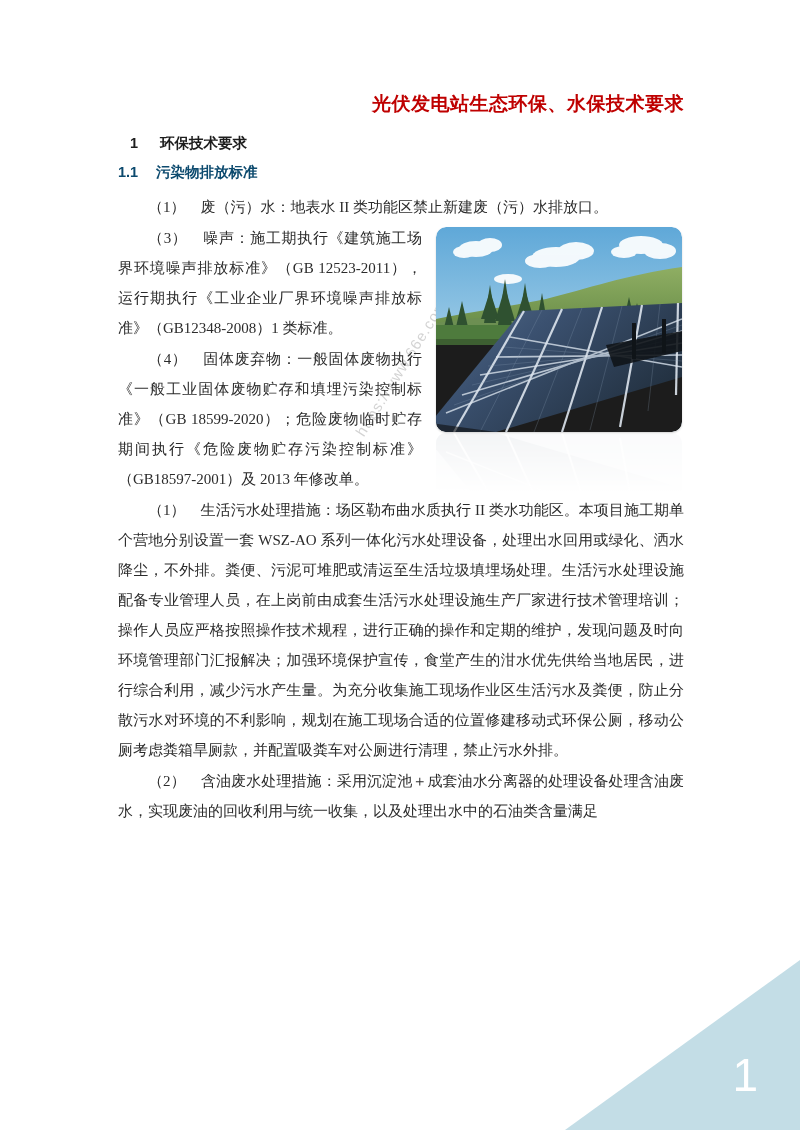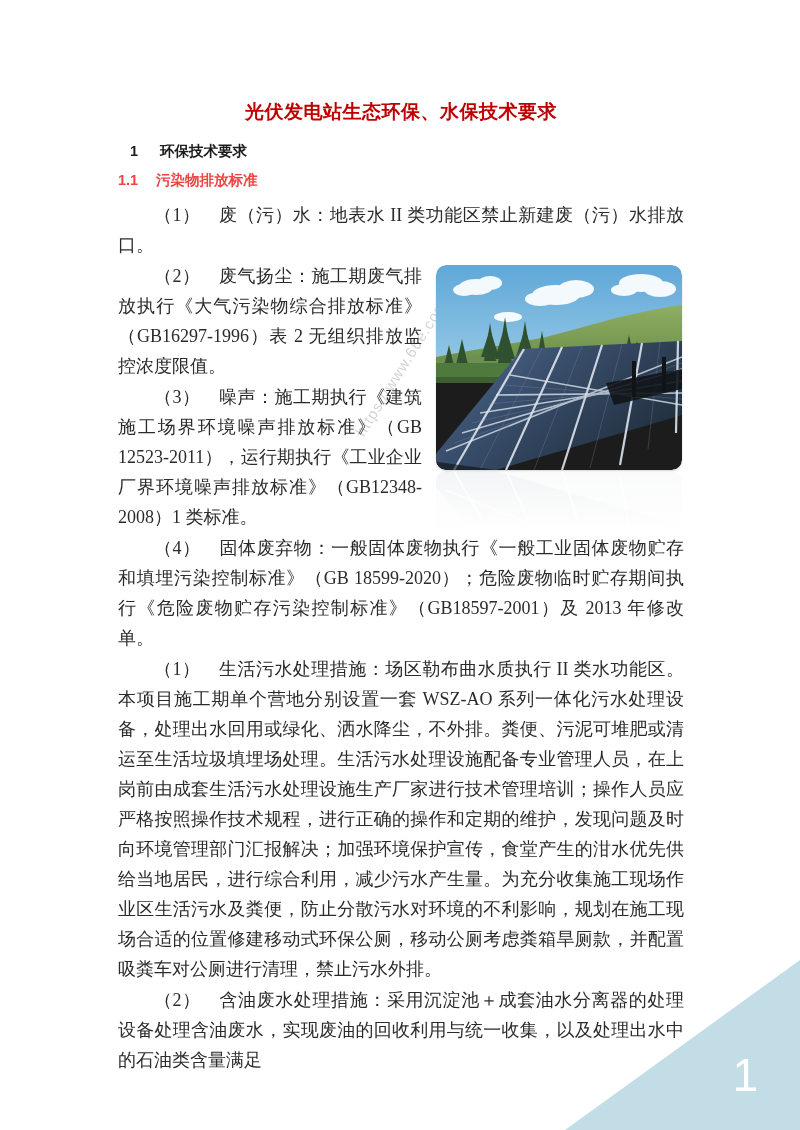--- a/index.html
+++ b/index.html
@@ -69,22 +69,22 @@
   
   .content {
     position: absolute;
     left: 118px;
     top: 92px;
     width: 566px;
     z-index: 4;
   }
 
   .doc-title {
-    margin: 8px 0 16px 0;
-    text-align: center;
+    margin: 0 0 16px 0;
+    text-align: right;
     font-family: "Liberation Sans", "DejaVu Sans", sans-serif;
     font-size: 19px;
     font-weight: bold;
     color: #bf0000;
     letter-spacing: 0.5px;
     line-height: 1.3;
   }
 
   .h1 {
     margin: 0 0 9px 12px;
@@ -94,28 +94,28 @@
     color: #1d1d1d;
     line-height: 1.4;
   }
   .h1 .num { display: inline-block; min-width: 30px; }
 
   .h2 {
     margin: 0 0 10px 0;
     font-family: "Liberation Sans", "DejaVu Sans", sans-serif;
     font-size: 14.5px;
     font-weight: bold;
-    color: #ef4444;
+    color: #0c4a6e;
     line-height: 1.4;
   }
   .h2 .num { display: inline-block; min-width: 38px; }
 
   .para {
     margin: 0 0 1px 0;
-    font-size: 18px;
+    font-size: 15px;
     line-height: 30px;
     text-align: justify;
     text-justify: inter-ideograph;
     color: #2b2b2b;
     text-indent: 2em;
   }
 
   
   .figure-float {
     float: right;
@@ -296,21 +296,20 @@
           </g>
           <g stroke="#ffffff" stroke-width="1.4" opacity="0.75" fill="none">
             <line x1="10" y1="186" x2="246" y2="92"></line>
             <line x1="44" y1="148" x2="246" y2="116"></line>
             <line x1="74" y1="110" x2="246" y2="140"></line>
           </g>
         </svg>
       </div>
     </div>
 
-    <p class="para">（2）　废气扬尘：施工期废气排放执行《大气污染物综合排放标准》（GB16297-1996）表 2 无组织排放监控浓度限值。</p>
     <p class="para">（3）　噪声：施工期执行《建筑施工场界环境噪声排放标准》（GB 12523-2011），运行期执行《工业企业厂界环境噪声排放标准》（GB12348-2008）1 类标准。</p>
     <p class="para">（4）　固体废弃物：一般固体废物执行《一般工业固体废物贮存和填埋污染控制标准》（GB 18599-2020）；危险废物临时贮存期间执行《危险废物贮存污染控制标准》（GB18597-2001）及 2013 年修改单。</p>
 
     <div class="clear"></div>
 
 
     <p class="para">（1）　生活污水处理措施：场区勒布曲水质执行 II 类水功能区。本项目施工期单个营地分别设置一套 WSZ-AO 系列一体化污水处理设备，处理出水回用或绿化、洒水降尘，不外排。粪便、污泥可堆肥或清运至生活垃圾填埋场处理。生活污水处理设施配备专业管理人员，在上岗前由成套生活污水处理设施生产厂家进行技术管理培训；操作人员应严格按照操作技术规程，进行正确的操作和定期的维护，发现问题及时向环境管理部门汇报解决；加强环境保护宣传，食堂产生的泔水优先供给当地居民，进行综合利用，减少污水产生量。为充分收集施工现场作业区生活污水及粪便，防止分散污水对环境的不利影响，规划在施工现场合适的位置修建移动式环保公厕，移动公厕考虑粪箱旱厕款，并配置吸粪车对公厕进行清理，禁止污水外排。</p>
     <p class="para">（2）　含油废水处理措施：采用沉淀池＋成套油水分离器的处理设备处理含油废水，实现废油的回收利用与统一收集，以及处理出水中的石油类含量满足</p>
 
   </div>

